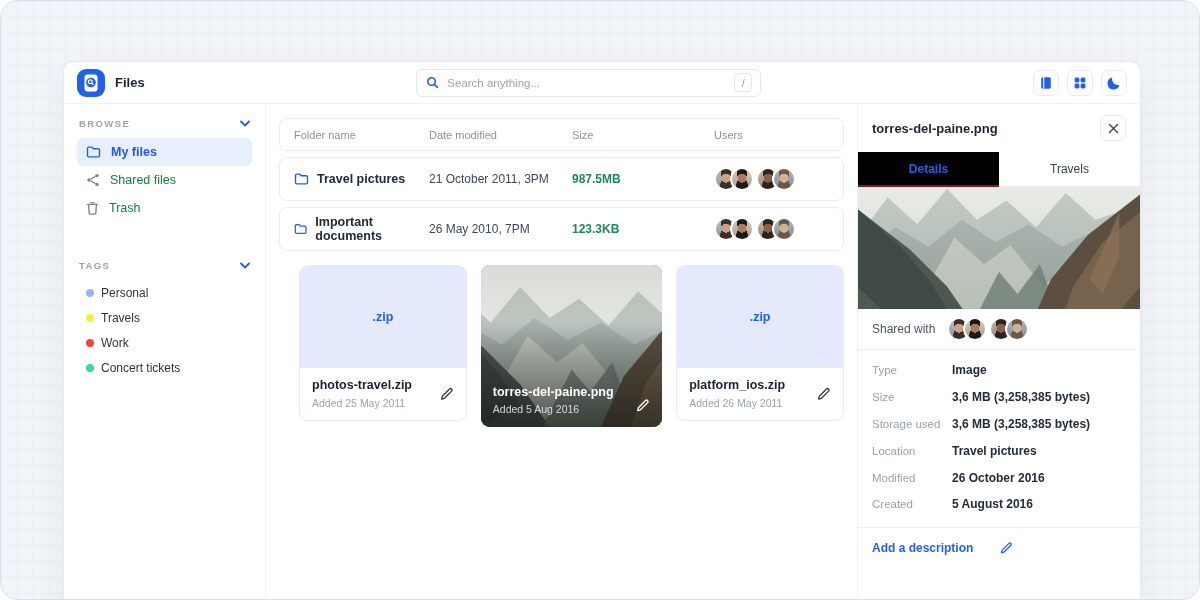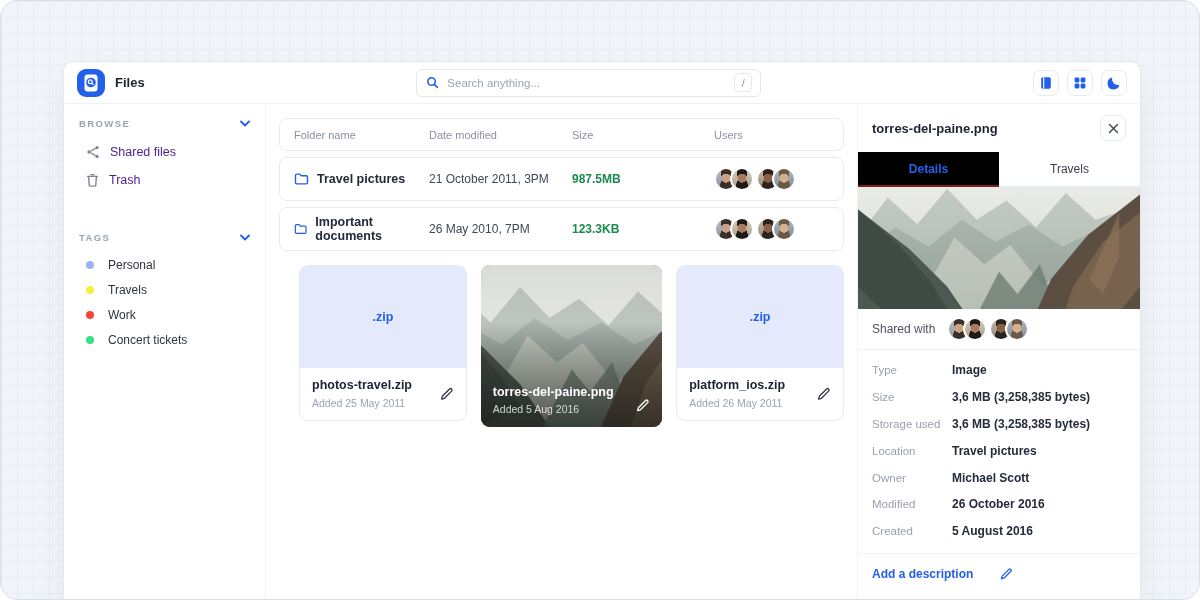--- a/index.html
+++ b/index.html
@@ -27,24 +27,24 @@
   .searchbox input { border: none; outline: none; flex: 1; font-size: 11.5px; color: #3e4756; margin-left: 7px; font-family: "Liberation Sans", sans-serif; background: transparent; }
   .searchbox input::placeholder { color: #9aa3b2; }
   .kbd { width: 18px; height: 19px; border: 1px solid #e6e9ef; border-radius: 4px; font-size: 10.5px; color: #8a93a3; display: flex; align-items: center; justify-content: center; }
   .top-icons { display: flex; gap: 8px; }
   .iconbtn { width: 26px; height: 26px; border: 1px solid #e8ecf2; border-radius: 7px; background: #fff; display: flex; align-items: center; justify-content: center; cursor: pointer; }
   
   .appbody { flex: 1; display: flex; min-height: 0; }
   .sidebar { width: 202px; flex: 0 0 202px; border-right: 1px solid #eef1f5; padding: 14px 13px; }
   .sec-head { display: flex; align-items: center; justify-content: space-between; padding: 0 2px; margin-bottom: 9px; }
   .sec-label { font-size: 9.5px; font-weight: 700; letter-spacing: 1.4px; color: #9aa3b2; text-transform: uppercase; }
-  .side-item { height: 28px; display: flex; align-items: center; gap: 10px; padding: 0 9px; border-radius: 6px; font-size: 12.5px; color: #4c1d95; cursor: pointer; }
+  .side-item { height: 28px; display: flex; align-items: center; gap: 10px; padding: 0 9px; border-radius: 6px; font-size: 12.5px; color: #15803d; cursor: pointer; }
   .side-item.active { background: #e7eefc; color: #2257e7; font-weight: 600; }
   .tags { margin-top: 38px; }
-  .tag-item { height: 25px; display: flex; align-items: center; gap: 14px; padding: 0 9px; font-size: 12px; color: #2c3442; cursor: pointer; }
+  .tag-item { height: 25px; display: flex; align-items: center; gap: 7px; padding: 0 9px; font-size: 12px; color: #2c3442; cursor: pointer; }
   .dot { width: 8px; height: 8px; border-radius: 50%; flex: 0 0 8px; }
   
   .main { flex: 1; min-width: 0; padding: 14px 13px; }
   .tbl-head, .tbl-row {
     display: grid; grid-template-columns: 135px 143px 142px 1fr; align-items: center;
     border: 1px solid #e8ebf1; border-radius: 8px; padding: 0 14px; background: #fff;
   }
   .tbl-head { height: 33px; }
   .tbl-head span { font-size: 11px; color: #8a93a3; }
   .tbl-row { height: 44px; margin-top: 6px; cursor: pointer; }
@@ -144,20 +144,26 @@
 
     <div class="appbody">
 
       <div class="sidebar">
         <div class="sec-head">
           <span class="sec-label">Browse</span>
           <svg width="10" height="7" viewBox="0 0 10 7">
             <polyline points="1,1.5 5,5.5 9,1.5" fill="none" stroke="#2360ea" stroke-width="1.8" stroke-linecap="round" stroke-linejoin="round"></polyline>
           </svg>
         </div>
+        <div class="side-item active">
+          <svg width="15" height="14" viewBox="0 0 16 14">
+            <path d="M1.6 3.2c0-.8.6-1.4 1.4-1.4h3.1l1.6 1.7h5.3c.8 0 1.4.6 1.4 1.4v5.9c0 .8-.6 1.4-1.4 1.4H3c-.8 0-1.4-.6-1.4-1.4z" fill="none" stroke="#2360ea" stroke-width="1.5"></path>
+          </svg>
+          <span>My files</span>
+        </div>
         <div class="side-item">
           <svg width="14" height="14" viewBox="0 0 14 14">
             <circle cx="11" cy="2.6" r="1.7" fill="#7d8694"></circle>
             <circle cx="3" cy="7" r="1.7" fill="#7d8694"></circle>
             <circle cx="11" cy="11.4" r="1.7" fill="#7d8694"></circle>
             <line x1="4.6" y1="6.2" x2="9.5" y2="3.4" stroke="#7d8694" stroke-width="1.3"></line>
             <line x1="4.6" y1="7.8" x2="9.5" y2="10.6" stroke="#7d8694" stroke-width="1.3"></line>
           </svg>
           <span>Shared files</span>
         </div>
@@ -366,24 +372,20 @@
           </div>
           <div class="detail-row">
             <span class="detail-label">Storage used</span>
             <span class="detail-value">3,6 MB (3,258,385 bytes)</span>
           </div>
           <div class="detail-row">
             <span class="detail-label">Location</span>
             <span class="detail-value">Travel pictures</span>
           </div>
           <div class="detail-row">
-            <span class="detail-label">Owner</span>
-            <span class="detail-value">Michael Scott</span>
-          </div>
-          <div class="detail-row">
             <span class="detail-label">Modified</span>
             <span class="detail-value">26 October 2016</span>
           </div>
           <div class="detail-row">
             <span class="detail-label">Created</span>
             <span class="detail-value">5 August 2016</span>
           </div>
         </div>
 
         <div class="add-desc">

